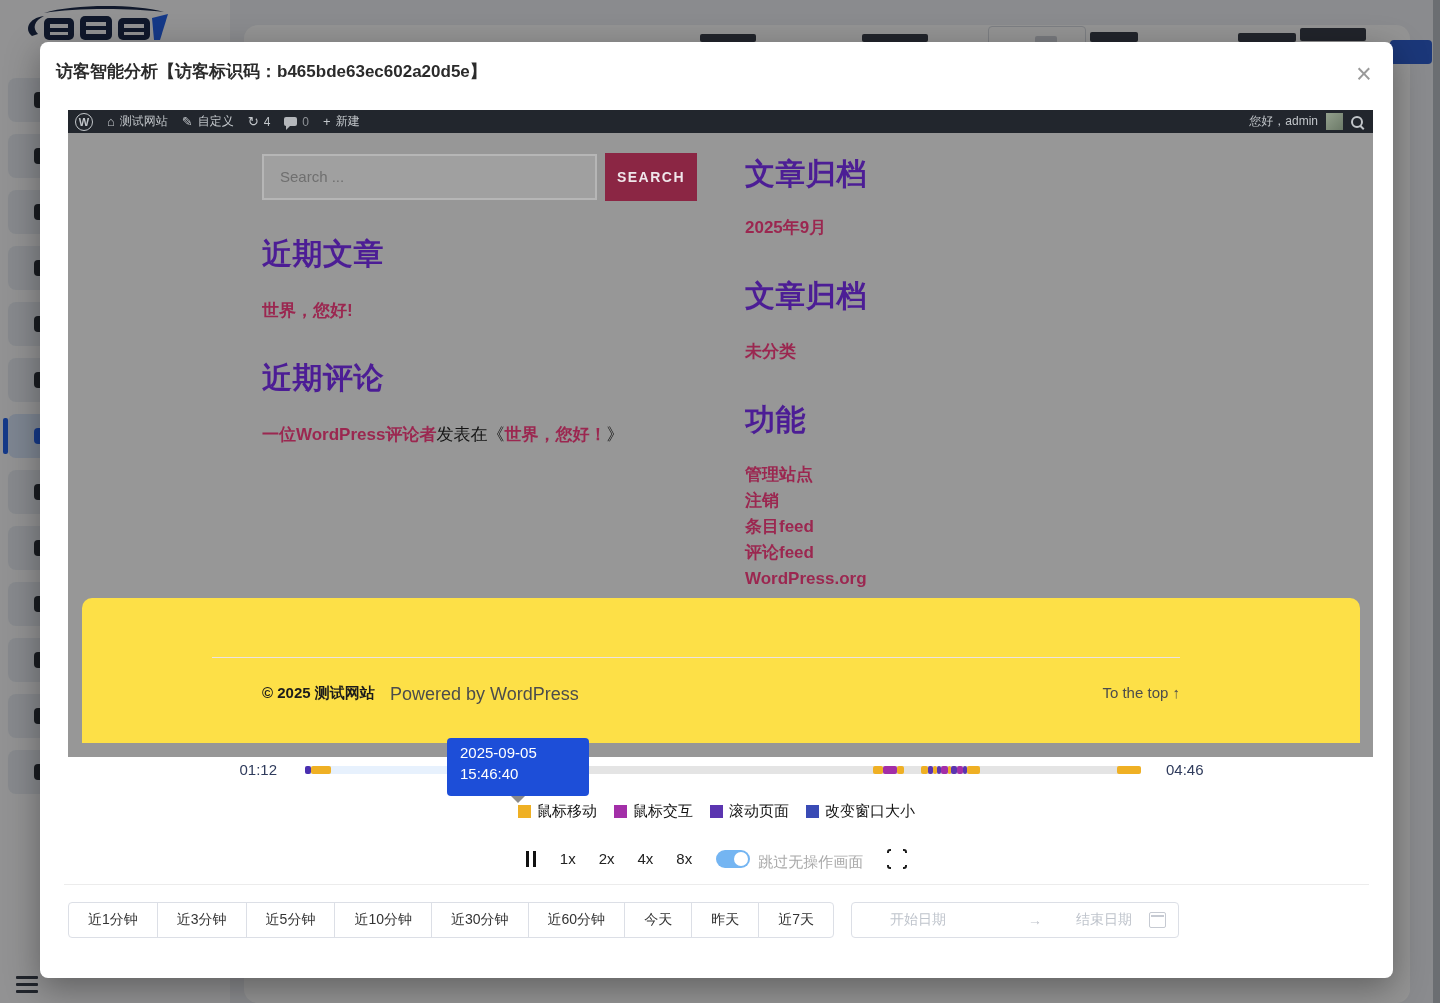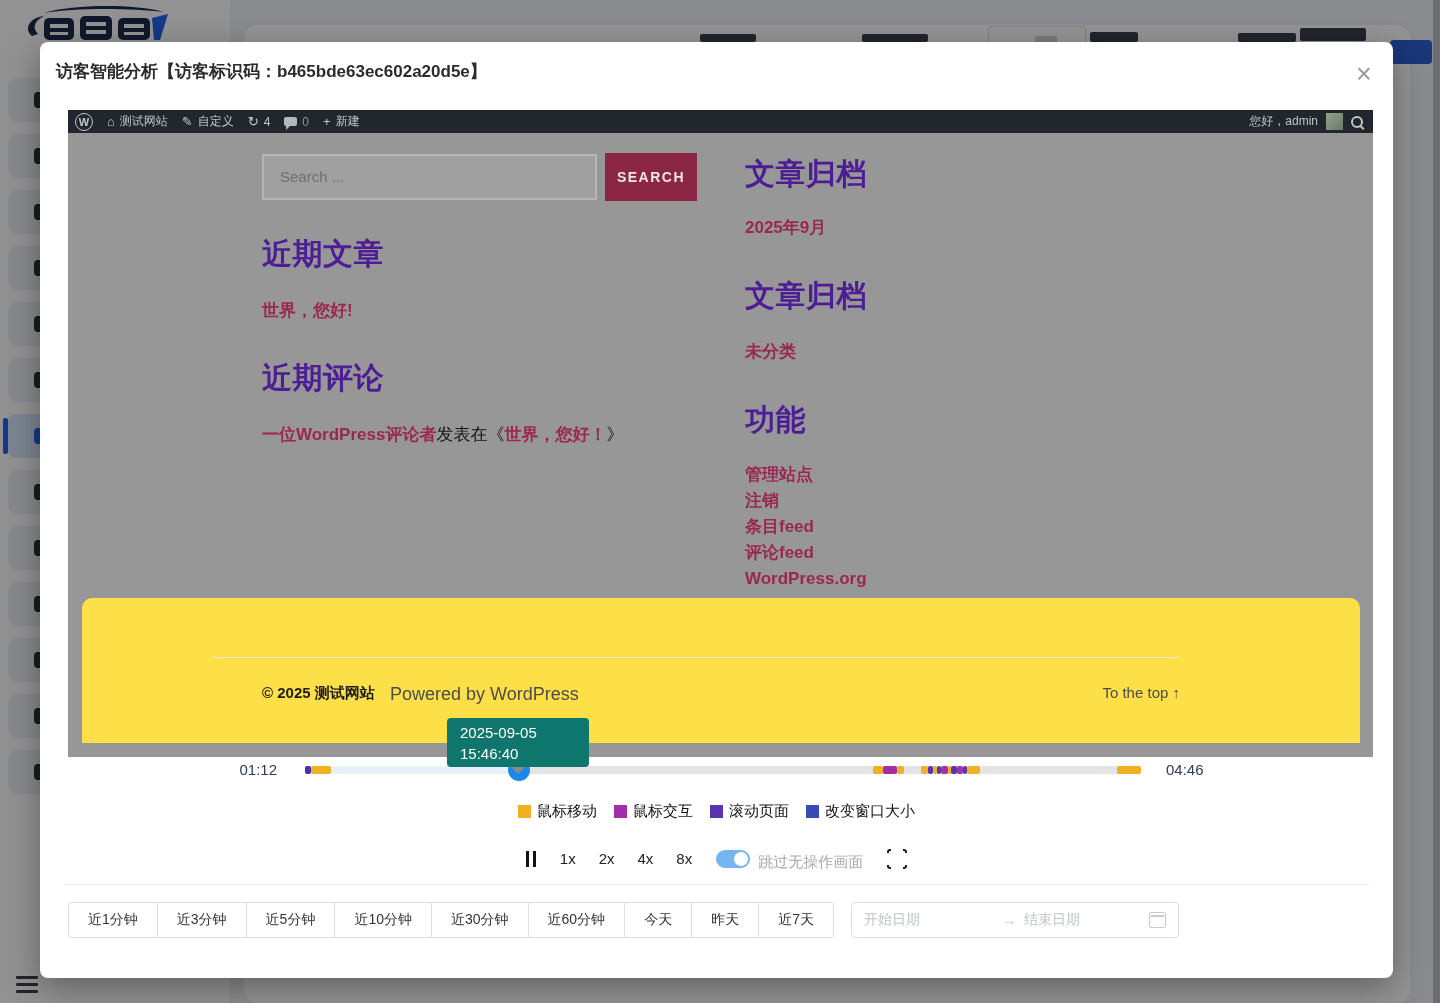--- a/index.html
+++ b/index.html
@@ -59,21 +59,21 @@
   .meta-list{position:absolute;left:677px;top:352px;line-height:26px;}
   .meta-list div{font-size:17px;font-weight:bold;color:#9b2750;}
 
   .white-card{position:absolute;left:14px;top:488px;width:1278px;height:145px;background:#fde047;border-radius:10px 10px 0 0;}
   .card-line{position:absolute;left:130px;top:59px;width:968px;height:1px;background:#ece2e2;}
   .foot-copy{position:absolute;left:180px;top:86px;font-size:15px;font-weight:bold;color:#1c1c1c;}
   .foot-pow{position:absolute;left:308px;top:86px;font-size:18px;color:#4c4c4c;}
   .foot-top{position:absolute;right:180px;top:86px;font-size:15px;color:#4c4c4c;}
 
   
-  .tooltip{position:absolute;left:407px;top:676px;width:142px;height:49px;background:#0f766e;border-radius:4px;
+  .tooltip{position:absolute;left:407px;top:696px;width:142px;height:58px;background:#1d4ed8;border-radius:4px;
            color:#fff;font-size:15px;line-height:21px;padding:4px 0 0 13px;box-sizing:border-box;z-index:3;}
   .tooltip::after{content:"";position:absolute;left:64px;bottom:-7px;border:7px solid transparent;border-top-color:#8a8a8a;border-bottom:none;}
   .tl-label{position:absolute;font-size:15px;color:#2f3b5c;}
   .tl-cur{left:170px;top:719px;width:67px;text-align:right;}
   .tl-tot{left:1126px;top:719px;}
   .track{position:absolute;left:265px;top:724px;width:836px;height:8px;background:#e4e4e4;border-radius:4px;cursor:pointer;}
   .played{position:absolute;left:0;top:0;height:8px;background:#e7f1fd;border-radius:4px 0 0 4px;}
   .seg{position:absolute;top:0;height:8px;border-radius:2px;}
   .playhead{position:absolute;left:203px;top:-7px;width:22px;height:22px;border-radius:50%;background:#1b87ee;cursor:grab;}
   .legend-row{position:absolute;left:0;top:760px;width:100%;display:flex;justify-content:center;gap:17px;}
@@ -94,21 +94,21 @@
   .divider{position:absolute;left:24px;top:842px;width:1305px;height:1px;background:#ececec;}
 
   
   .quick-group{position:absolute;left:28px;top:860px;display:flex;}
   .qbtn{height:36px;padding:0 19px;border:1px solid #dcdfe6;margin-left:-1px;background:#fff;font-size:14px;
         color:#333;display:flex;align-items:center;cursor:pointer;box-sizing:border-box;}
   .qbtn:first-child{border-radius:4px 0 0 4px;margin-left:0;}
   .qbtn:last-child{border-radius:0 4px 4px 0;}
   .date-range{position:absolute;left:811px;top:860px;width:328px;height:36px;border:1px solid #dcdfe6;border-radius:4px;
               box-sizing:border-box;display:flex;align-items:center;padding:0 12px;gap:8px;background:#fff;cursor:text;}
-  .ph{font-size:14px;color:#bfc4cc;}
+  .ph{font-size:14px;color:#bfc4cc;margin-left:26px;}
   .ph.start{width:130px;}
   .ph.end{flex:1;}
   .range-arrow{font-size:14px;color:#c0c4cc;}
   .cal{width:15px;height:14px;border:1.5px solid #c6cad2;border-radius:2px;position:relative;}
   .cal::before{content:"";position:absolute;top:2px;left:1px;right:1px;height:2px;background:#c6cad2;}
 </style>
 </head>
 <body>
 
 <div class="stage">

